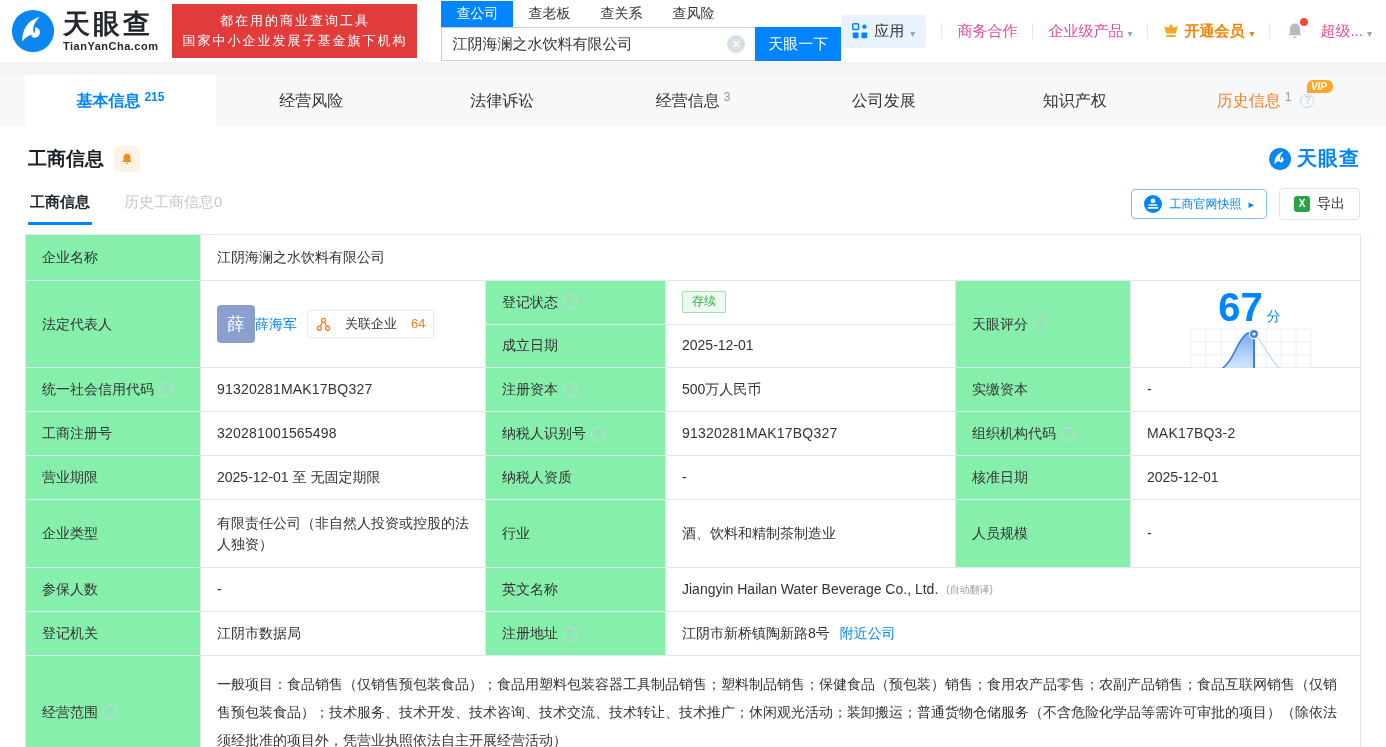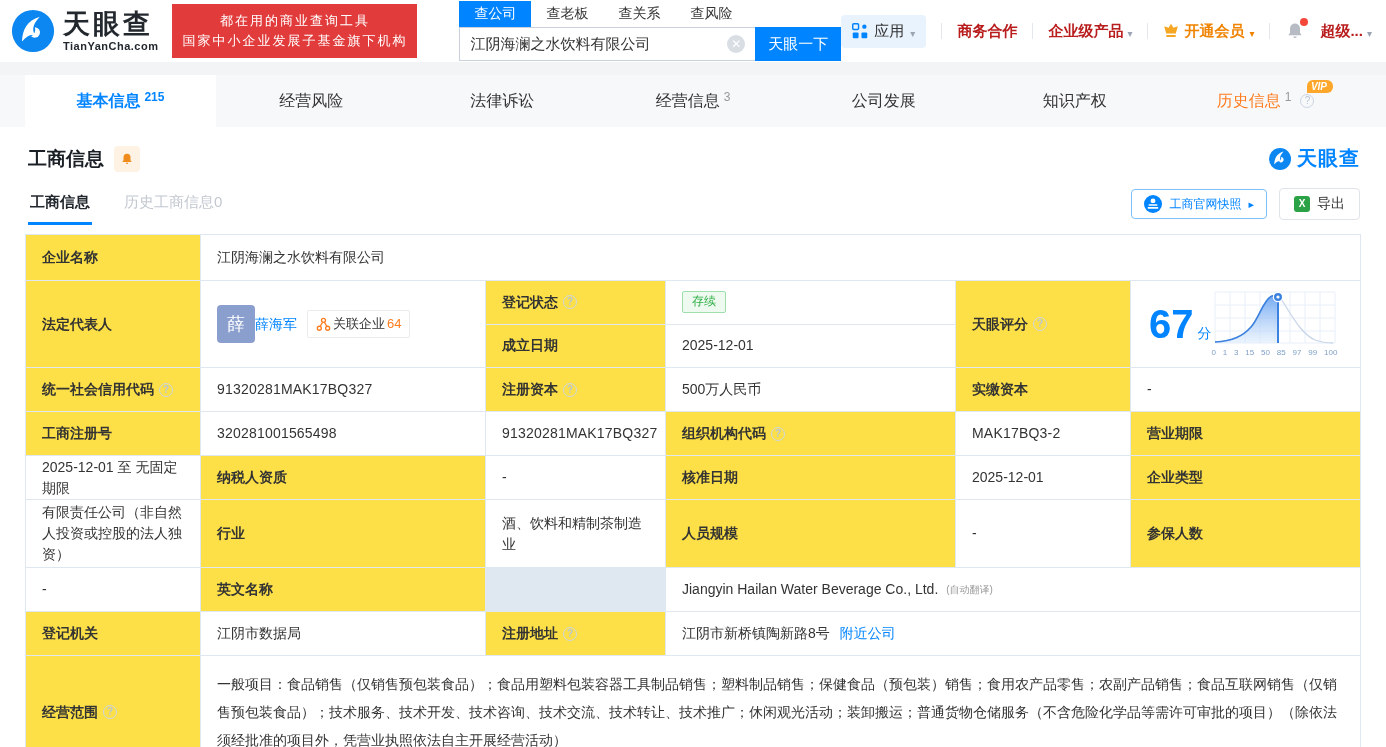--- a/index.html
+++ b/index.html
@@ -9,38 +9,38 @@
     background: #fff; color: #333;
   }
   
   .header { display: flex; align-items: center; height: 62px; padding: 0 14px 0 10px; background: #fff; }
   .logo { display: flex; align-items: center; gap: 7px; cursor: pointer; }
   .logo-text { display: flex; flex-direction: column; line-height: 1; }
   .logo-cn { font-size: 27px; font-weight: bold; color: #23282e; letter-spacing: 3px; }
   .logo-en { font-size: 11px; font-weight: bold; color: #23282e; margin-top: 3px; letter-spacing: .5px; }
   .promo { margin-left: 14px; background: #e23b3b; color: #fff; font-size: 13px; text-align: center;
            padding: 7px 10px; line-height: 1.55; letter-spacing: 2px; white-space: nowrap; }
-  .search-area { margin-left: 42px; width: 440px; }
+  .search-area { margin-left: 24px; width: 440px; }
   .search-tabs { display: flex; font-size: 14px; }
   .search-tab { padding: 4px 15px; cursor: pointer; color: #333; }
   .search-tab.active { background: #0084ff; color: #fff; }
   .search-row { display: flex; height: 34px; }
   .search-box { flex: 1; display: flex; align-items: center; border: 1px solid #c9d2dc; border-right: none; background: #fff; }
   .search-input { flex: 1; border: none; outline: none; font-size: 15px; padding: 0 10px; color: #333;
                   font-family: "Liberation Sans", sans-serif; background: transparent; }
   .clear-btn { width: 18px; height: 18px; border-radius: 50%; background: #d9dee5; color: #fff;
                font-size: 12px; line-height: 18px; text-align: center; margin-right: 10px; cursor: pointer; }
   .clear-btn::after { content: "✕"; }
   .search-btn { width: 86px; background: #0084ff; color: #fff; border: none; font-size: 15px; cursor: pointer;
                 font-family: "Liberation Sans", sans-serif; }
   .top-nav { margin-left: auto; display: flex; align-items: center; gap: 15px; font-size: 15px; white-space: nowrap; }
   .apps-btn { display: flex; align-items: center; gap: 6px; background: #e9f3fd; border-radius: 4px;
               padding: 7px 11px; cursor: pointer; color: #333; }
   .nav-sep { width: 1px; height: 16px; background: #e3e6ea; }
-  .nav-item { cursor: pointer; color: #b91c1c; display: flex; align-items: center; gap: 4px; font-weight: bold; }
+  .nav-item { cursor: pointer; color: #ec4899; display: flex; align-items: center; gap: 4px; }
   .vip-item { color: #f08300; font-weight: bold; display: flex; align-items: center; gap: 5px; cursor: pointer; }
   .caret::after { content: "▾"; font-size: 10px; color: #9aa4b2; }
   .vip-item .caret::after { color: #f08300; }
   .bell-wrap { position: relative; cursor: pointer; display: flex; }
   .bell-dot { position: absolute; top: -3px; right: -3px; width: 8px; height: 8px; border-radius: 50%; background: #f4483b; }
   
   .gray-strip { height: 13px; background: #f3f4f6; }
   
   .main-tabs { display: flex; height: 52px; background: #f7f8fa; padding: 0 25px; }
   .main-tab { flex: 1; display: flex; align-items: center; justify-content: center; gap: 4px;
@@ -74,32 +74,32 @@
                 border-radius: 4px; padding: 6px 14px; font-size: 14px; background: #fff; margin-left: 12px; cursor: pointer; }
   .xls-icon { width: 16px; height: 16px; background: #2ba245; border-radius: 3px; color: #fff; font-size: 10px;
               font-weight: bold; line-height: 16px; text-align: center; }
   .xls-icon::after { content: "X"; }
   
   .biz-table { margin: 10px 25px 0 25px; width: 1336px; display: grid;
                grid-template-columns: 174px 284px 179px 289px 174px 1fr;
                grid-template-rows: 45px 86px 43px 43px 43px 67px 43px 43px auto;
                gap: 1px; background: #dfe7f0; border: 1px solid #dfe7f0; font-size: 14px; }
   .cell { background: #fff; display: flex; align-items: center; padding: 8px 16px; line-height: 1.5; }
-  .lbl { background: #fde047; color: #333; font-weight: bold; }
+  .lbl { background: #86efac; color: #333; }
   .subgrid { grid-column: 3 / 5; background: #dfe7f0; display: grid; padding: 0;
              grid-template-columns: 179px 1fr; grid-template-rows: 1fr 1fr; gap: 1px; align-items: stretch; }
   .status-badge { font-size: 12px; color: #2fae44; background: #eefaf0; border: 1px solid #9fdfae;
                   border-radius: 2px; padding: 2px 9px; line-height: 1.3; }
   .avatar { width: 38px; height: 38px; border-radius: 4px; background: #8b9fce; color: #fff; font-size: 18px;
             display: flex; align-items: center; justify-content: center; flex: none; cursor: pointer; }
   .link { color: #0084ff; cursor: pointer; text-decoration: none; }
-  .related-badge { display: inline-flex; align-items: center; gap: 2px; border: 1px solid #ebebeb; border-radius: 2px;
+  .related-badge { display: inline-flex; align-items: center; gap: 14px; border: 1px solid #ebebeb; border-radius: 2px;
                    padding: 3px 8px; font-size: 13px; margin-left: 10px; cursor: pointer; background: #fff; }
   .related-count { color: #ff7d20; }
-  .score-cell { display: flex; align-items: center; padding: 6px 10px 6px 18px; }
+  .score-cell { display: flex; align-items: center; padding: 6px 10px 6px 18px; flex-direction: column; }
   .score-num { color: #0084ff; font-size: 40px; font-weight: bold; line-height: 1; }
   .score-unit { color: #0084ff; font-size: 14px; }
   .curve-wrap { display: flex; flex-direction: column; }
   .tick-row { display: flex; justify-content: space-between; width: 126px; font-size: 8px; color: #7f9fc6; margin-top: 1px; }
   .note { color: #999; font-size: 10px; margin-left: 8px; }
   .scope-text { line-height: 2.0; align-items: flex-start; padding-top: 14px; padding-bottom: 14px; }
   .mono-val { letter-spacing: .2px; }
 </style>
 </head>
 <body>
@@ -345,20 +345,24 @@
   <div class="cell lbl">
     <span>注册资本</span>
     <span class="help"></span>
   </div>
   <div class="cell">500万人民币</div>
   <div class="cell lbl">实缴资本</div>
   <div class="cell">-</div>
 
   <div class="cell lbl">工商注册号</div>
   <div class="cell mono-val">320281001565498</div>
+  <div class="cell lbl">
+    <span>纳税人识别号</span>
+    <span class="help"></span>
+  </div>
   <div class="cell mono-val">91320281MAK17BQ327</div>
   <div class="cell lbl">
     <span>组织机构代码</span>
     <span class="help"></span>
   </div>
   <div class="cell mono-val">MAK17BQ3-2</div>
 
   <div class="cell lbl">营业期限</div>
   <div class="cell">2025-12-01 至 无固定期限</div>
   <div class="cell lbl">纳税人资质</div>

